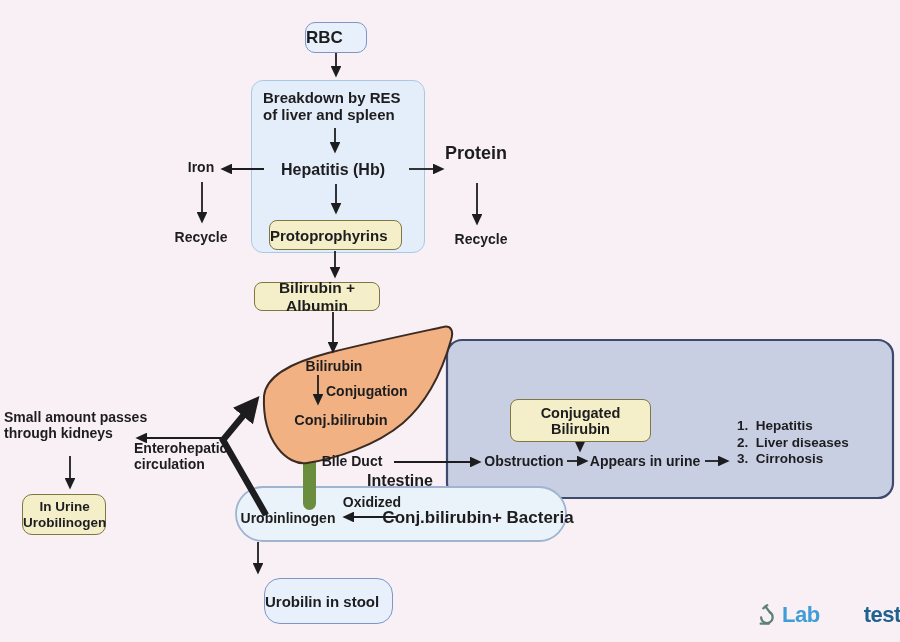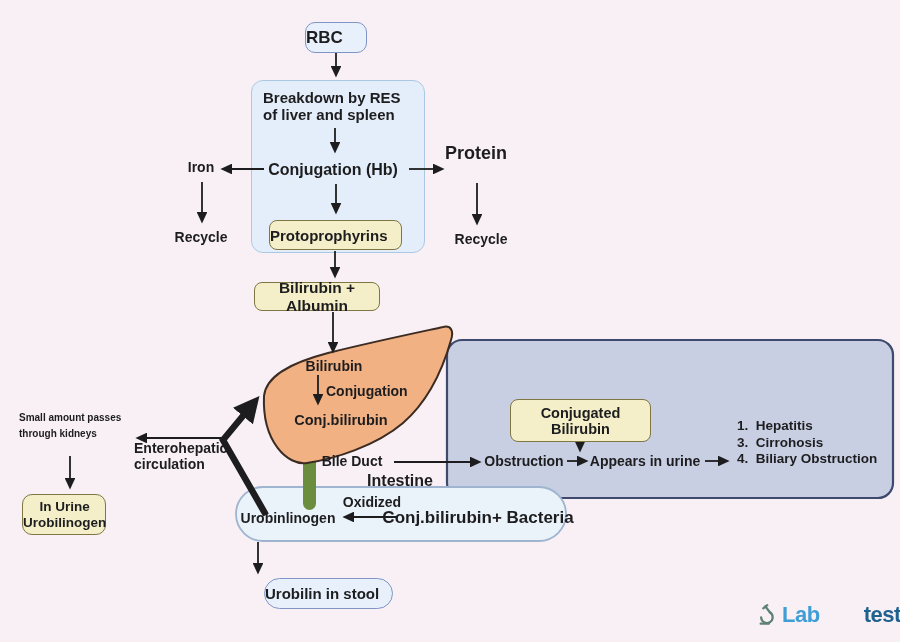--- a/index.html
+++ b/index.html
@@ -81,21 +81,21 @@
     </g>
   </svg>
 
   <div class="node bluebox" style="left:305px;top:22px;width:62px;height:31px;border-radius:10px;font-size:17px">
     <span>RBC</span>
   </div>
 
   <div class="label two-line" style="left:263px;top:89px;font-size:15px;line-height:17px">Breakdown by RES
 of liver and spleen</div>
 
-  <div class="label center" style="left:333px;top:170px;font-size:16px">Conjugation (Hb)</div>
+  <div class="label center" style="left:333px;top:170px;font-size:16px">Hepatitis (Hb)</div>
 
   <div class="label center" style="left:201px;top:167px;font-size:14px">Iron</div>
   <div class="label center" style="left:201px;top:237px;font-size:14px">Recycle</div>
 
   <div class="label center" style="left:476px;top:153px;font-size:18px">Protein</div>
   <div class="label center" style="left:481px;top:239px;font-size:14px">Recycle</div>
 
   <div class="node yellow" style="left:269px;top:220px;width:133px;height:30px;font-size:15px">
     <span>Protoprophyrins</span>
   </div>
@@ -110,42 +110,42 @@
 
   <div class="node yellow" style="left:510px;top:399px;width:141px;height:43px;font-size:14.5px">
     <span>Conjugated Bilirubin</span>
   </div>
 
   <div class="label center" style="left:524px;top:461px;font-size:14px">Obstruction</div>
   <div class="label center" style="left:645px;top:461px;font-size:14px">Appears in urine</div>
 
   <div class="label" style="left:737px;top:418px">
     <div class="disease-item">1.  Hepatitis</div>
+    <div class="disease-item">2.  Liver diseases</div>
     <div class="disease-item">3.  Cirrohosis</div>
-    <div class="disease-item">4.  Biliary Obstruction</div>
   </div>
 
   <div class="label center" style="left:352px;top:461px;font-size:14px">Bile Duct</div>
   <div class="label center" style="left:400px;top:481px;font-size:16px">Intestine</div>
 
   <div class="label center" style="left:288px;top:518px;font-size:14px">Urobinlinogen</div>
   <div class="label center" style="left:372px;top:502px;font-size:14px">Oxidized</div>
   <div class="label center" style="left:478px;top:518px;font-size:17px">Conj.bilirubin+ Bacteria</div>
 
-  <div class="label two-line" style="left:19px;top:410px;font-size:10px;line-height:15.5px">Small amount passes
+  <div class="label two-line" style="left:4px;top:410px;font-size:14px;line-height:15.5px">Small amount passes
 through kidneys</div>
   <div class="label two-line" style="left:134px;top:441px;font-size:14px;line-height:15.5px">Enterohepatic
 circulation</div>
 
   <div class="node yellow two-line" style="left:22px;top:494px;width:84px;height:41px;font-size:13.5px;line-height:16px;border-radius:10px">
     <span class="two-line">In Urine
 Urobilinogen</span>
   </div>
 
-  <div class="node bluebox" style="left:264px;top:578px;width:129px;height:31px;border-radius:16px;font-size:15px">
+  <div class="node bluebox" style="left:264px;top:578px;width:129px;height:46px;border-radius:16px;font-size:15px">
     <span>Urobilin in stool</span>
   </div>
 
   <div class="logo">
     <svg width="22" height="26" viewBox="0 0 24 26" fill="none" style="stroke:var(--logo-icon)" stroke-width="2.4" stroke-linecap="round">
       <path d="M9 3.5 L14 10"></path>
       <path d="M6.8 5.8 L11.2 2.2"></path>
       <path d="M14 10 a6.3 6.3 0 1 1 -9.5 5.5"></path>
       <path d="M4 22.5 L13 22.5"></path>
     </svg>

